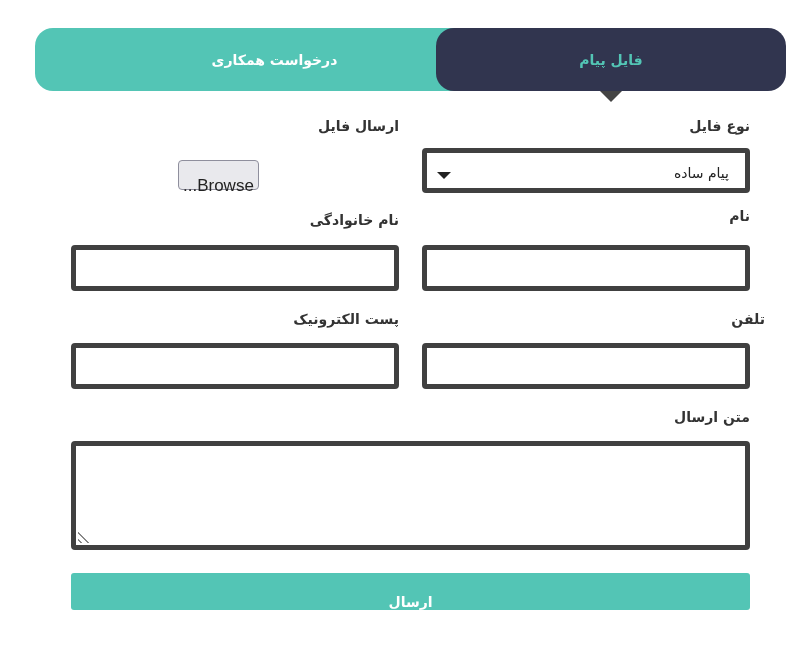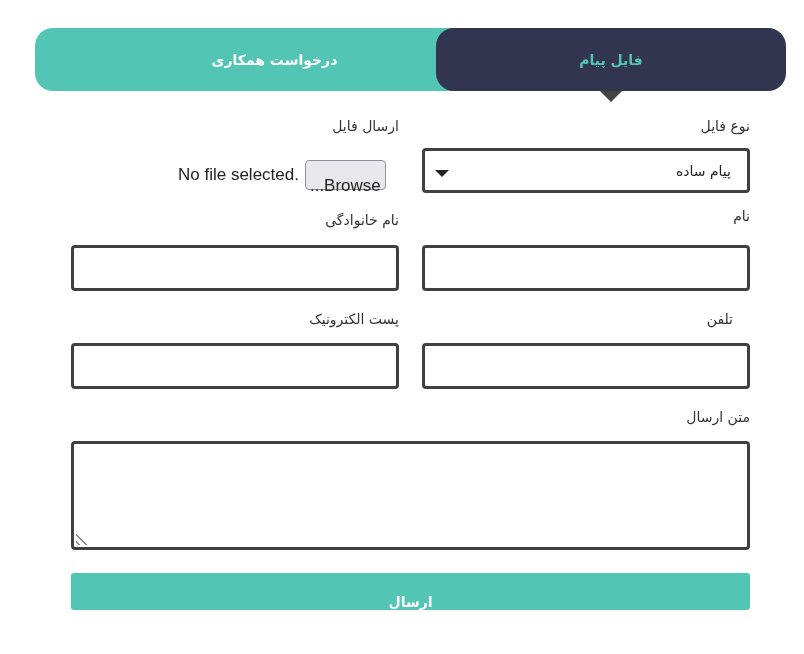--- a/index.html
+++ b/index.html
@@ -13,26 +13,26 @@
   }
   .tab-collab { left: 35px; width: 479px; background: #53c5b5; color: #ffffff; }
   .tab-message { left: 436px; width: 350px; background: #31354f; color: #53c5b5; }
   .tab-pointer {
     position: absolute; left: 600px; top: 91px; width: 0; height: 0;
     border-left: 11px solid transparent; border-right: 11px solid transparent;
     border-top: 11px solid #444444;
   }
 
   .label {
-    position: absolute; font-size: 14px; font-weight: normal; color: #333;
+    position: absolute; font-size: 14px; font-weight: bold; color: #333;
     direction: rtl; text-align: right; white-space: nowrap;
   }
 
   .field {
-    position: absolute; border: 3px solid #404040; border-radius: 4px; background: #fff;
+    position: absolute; border: 5px solid #404040; border-radius: 4px; background: #fff;
   }
 
   .select-box { left: 422px; top: 148px; width: 328px; height: 45px; direction: rtl; }
   .select-value {
     position: absolute; right: 16px; top: 12px; font-size: 14px; color: #222;
   }
   .select-arrow {
     position: absolute; left: 10px; top: 19px; width: 0; height: 0;
     border-left: 7px solid transparent; border-right: 7px solid transparent;
     border-top: 7px solid #222;
@@ -74,31 +74,30 @@
 <div class="tab-pointer"></div>
 
 <div class="label" style="right:54px; top:118px;">نوع فایل</div>
 <div class="field select-box">
   <span class="select-value">پیام ساده</span>
   <span class="select-arrow"></span>
 </div>
 
 <div class="label" style="right:405px; top:118px;">ارسال فایل</div>
 <div class="file-wrap">
-  <span class="file-status">No file selected.</span>
   <span class="file-btn">...Browse</span>
 </div>
 
 <div class="label" style="right:54px; top:208px;">نام</div>
 <div class="field" style="left:422px; top:245px; width:328px; height:46px;"></div>
 
 <div class="label" style="right:405px; top:212px;">نام خانوادگی</div>
 <div class="field" style="left:71px; top:245px; width:328px; height:46px;"></div>
 
-<div class="label" style="right:71px; top:311px;margin-left:48px;">تلفن</div>
+<div class="label" style="right:39px; top:311px;margin-left:48px;">تلفن</div>
 <div class="field" style="left:422px; top:343px; width:328px; height:46px;"></div>
 
 <div class="label" style="right:405px; top:311px;text-align:center;">پست الکترونیک</div>
 <div class="field" style="left:71px; top:343px; width:328px; height:46px;"></div>
 
 <div class="label" style="right:54px; top:409px;">متن ارسال</div>
 <div class="field textarea">
   <span class="resize-grip"></span>
 </div>
 

